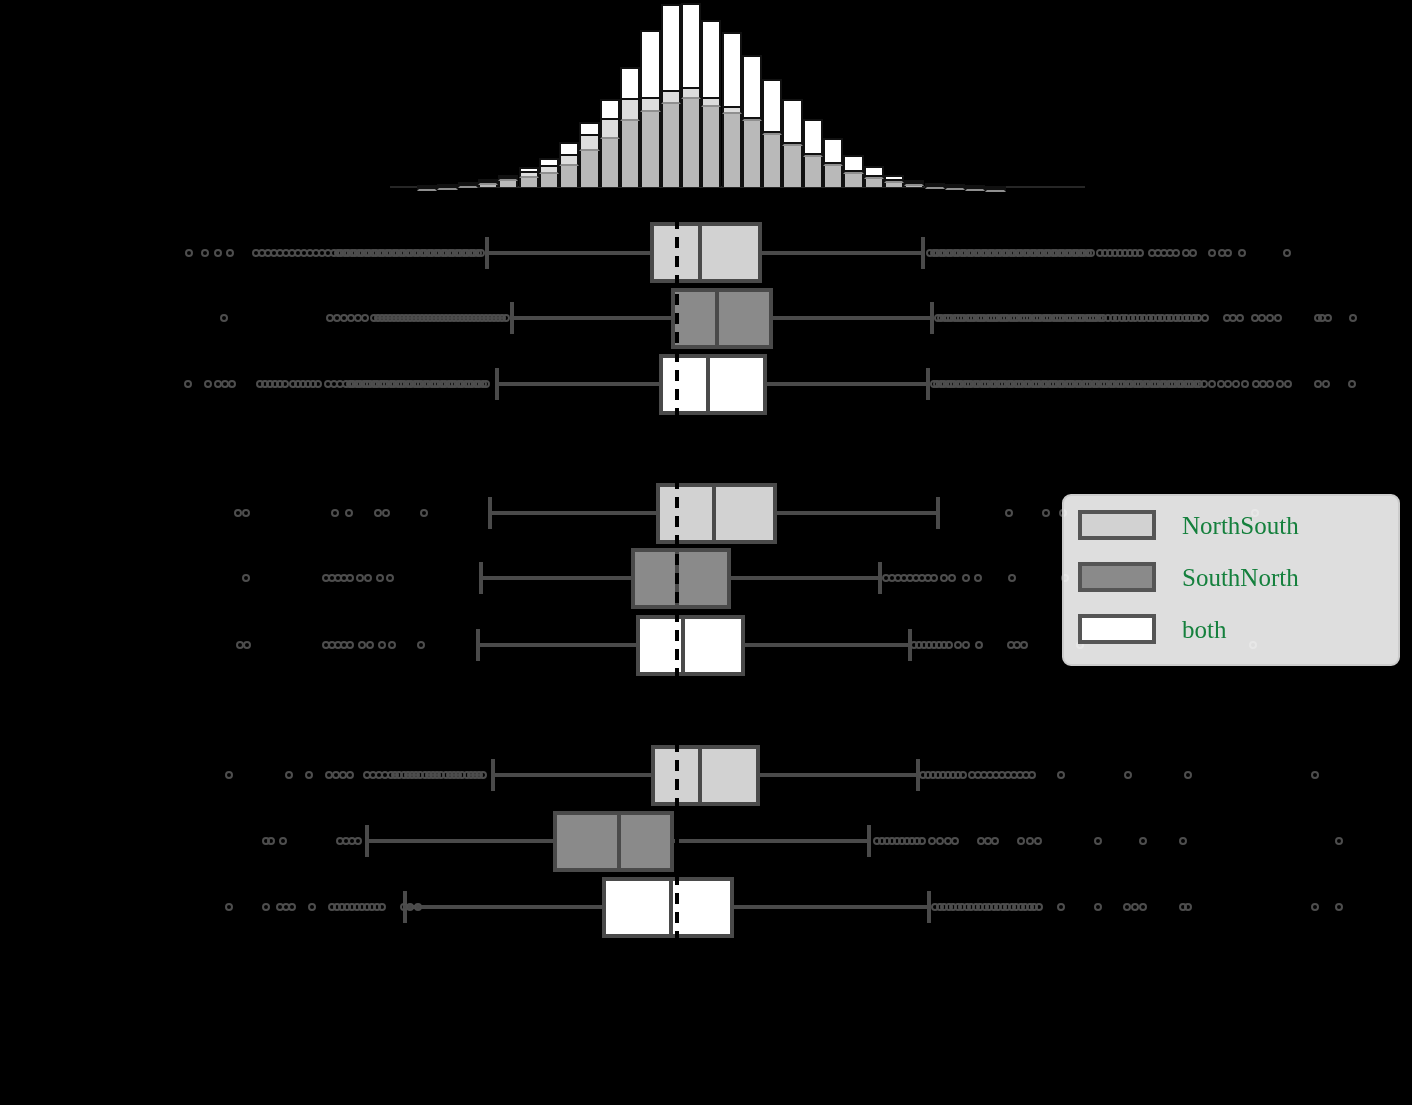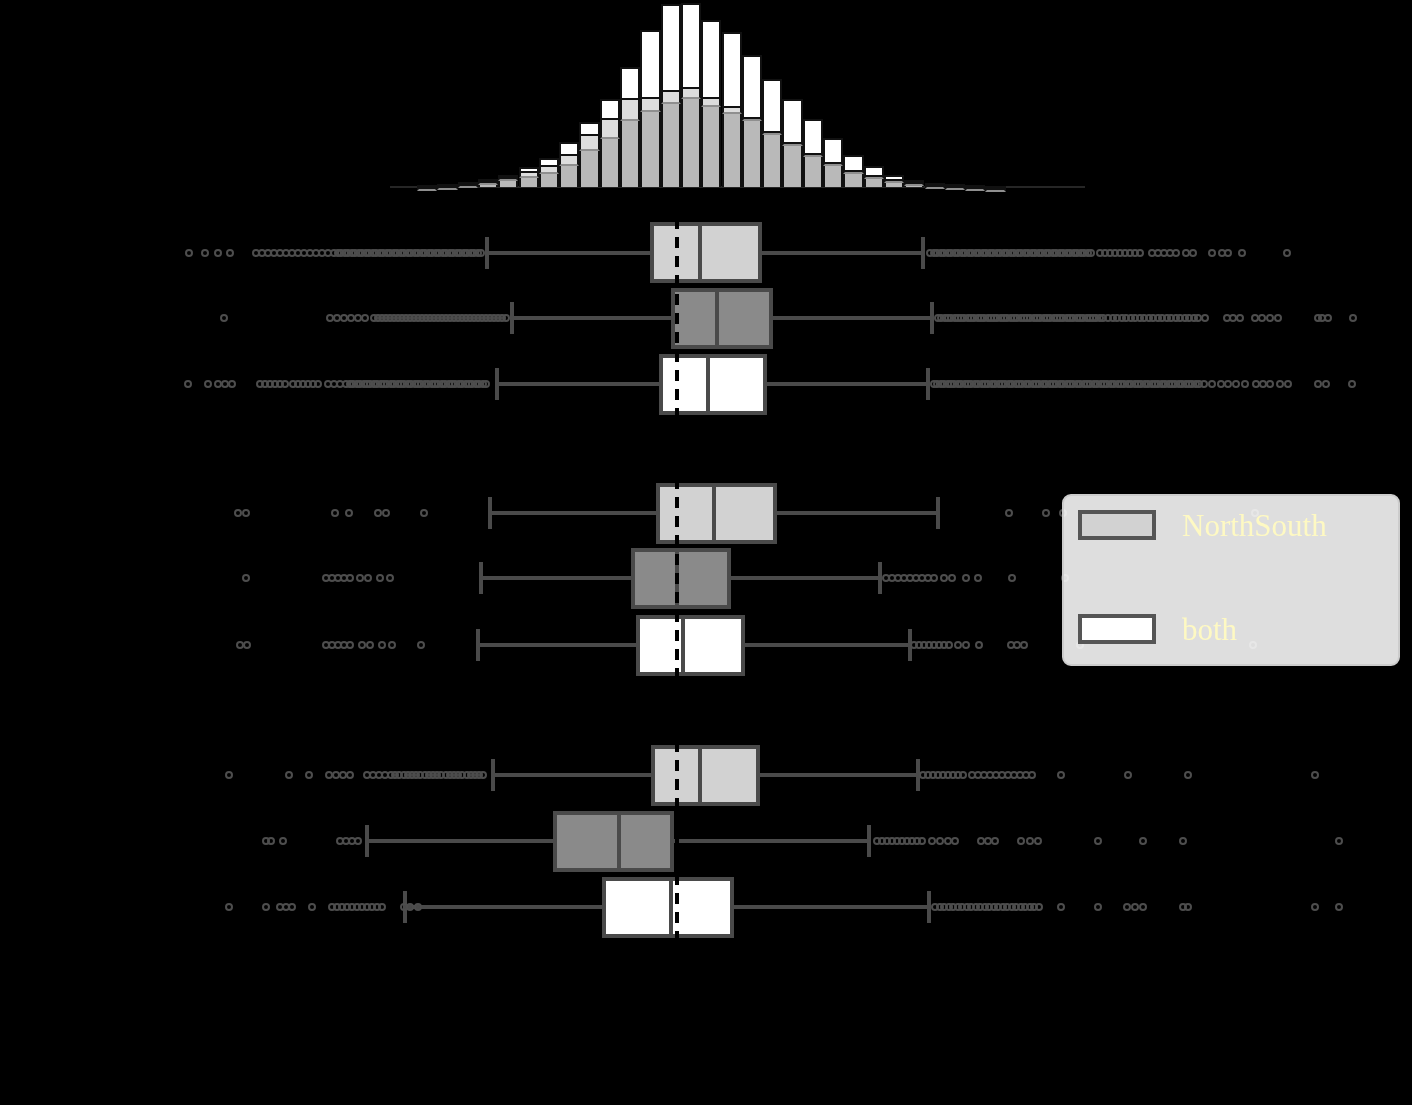--- a/index.html
+++ b/index.html
@@ -17,21 +17,21 @@
   .cap{position:absolute;width:4px;height:32px;background:#4a4a4a;}
   .bp-box{position:absolute;box-sizing:border-box;border:4px solid #4a4a4a;height:61px;}
   .median{position:absolute;width:4px;background:#4a4a4a;height:61px;}
   .dot{position:absolute;width:8px;height:8px;border:2px solid #4d4d4d;border-radius:50%;box-sizing:border-box;}
   .dash{position:absolute;width:4px;background-image:repeating-linear-gradient(180deg,#000 0px,#000 11px,transparent 11px,transparent 19px);}
   
   #legend{position:absolute;left:1062px;top:494px;width:334px;height:168px;
           background:rgba(253,253,253,0.88);border:2px solid #cccccc;border-radius:9px;}
   .lg-item{position:absolute;left:14px;height:34px;display:flex;align-items:center;}
   .lg-swatch{width:78px;height:30px;box-sizing:border-box;border:4px solid #555;margin-right:26px;}
-  .lg-label{font-size:31px;color:#fef9c3;line-height:1;}
+  .lg-label{font-size:25px;color:#15803d;line-height:1;}
 </style>
 </head>
 <body>
 
 <div id="fig">
   <div id="hist">
       <div class="baseline" style="left: 390px; top: 185.5px; width: 695px;"></div>
       <div class="bar" style="left: 417px; top: 185px; width: 20.3px; height: 1.5px;">
         <div class="seg seg-white" style="height: 0.5px;"></div>
         <div class="seg seg-light" style="height: 0.5px;"></div>
@@ -849,18 +849,22 @@
       <div class="median" style="left: 669px; top: 876.5px;"></div>
       <div class="dash" style="left: 675px; top: 218px; height: 201px;"></div>
       <div class="dash" style="left: 675px; top: 478px; height: 201px;"></div>
       <div class="dash" style="left: 675px; top: 741px; height: 200px;"></div>
     </div>
   <div id="legend">
       <div class="lg-item" style="top: 12px;">
         <div class="lg-swatch" style="background: rgb(210, 210, 210);"></div>
         <span class="lg-label">NorthSouth</span>
       </div>
+      <div class="lg-item" style="top: 64px;">
+        <div class="lg-swatch" style="background: rgb(138, 138, 138);"></div>
+        <span class="lg-label">SouthNorth</span>
+      </div>
       <div class="lg-item" style="top: 116px;">
         <div class="lg-swatch" style="background: rgb(255, 255, 255);"></div>
         <span class="lg-label">both</span>
       </div>
     </div>
 </div>
 
 </body></html>

